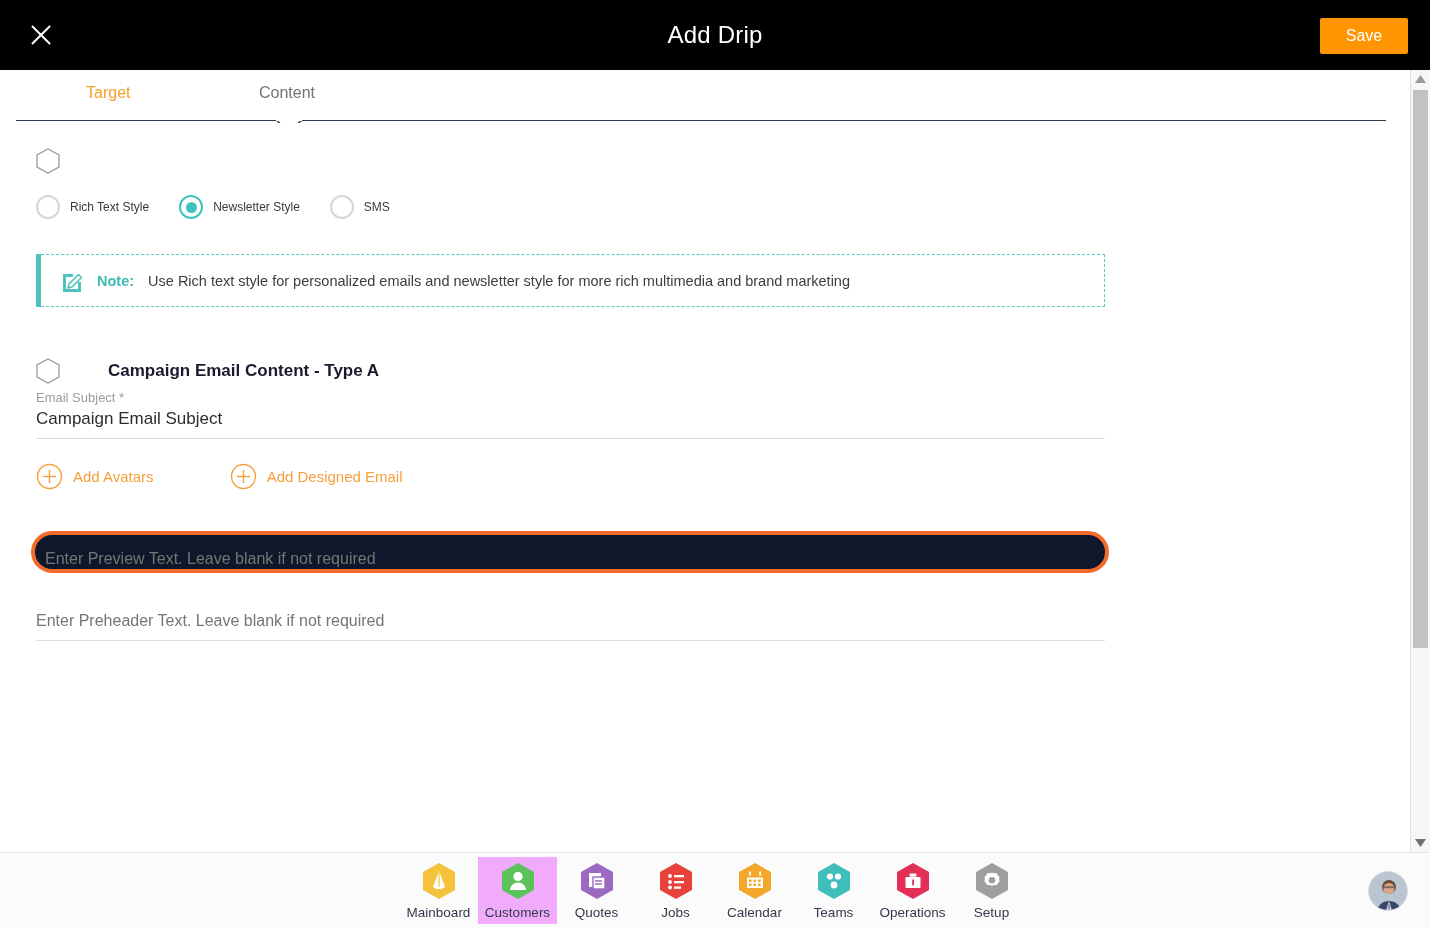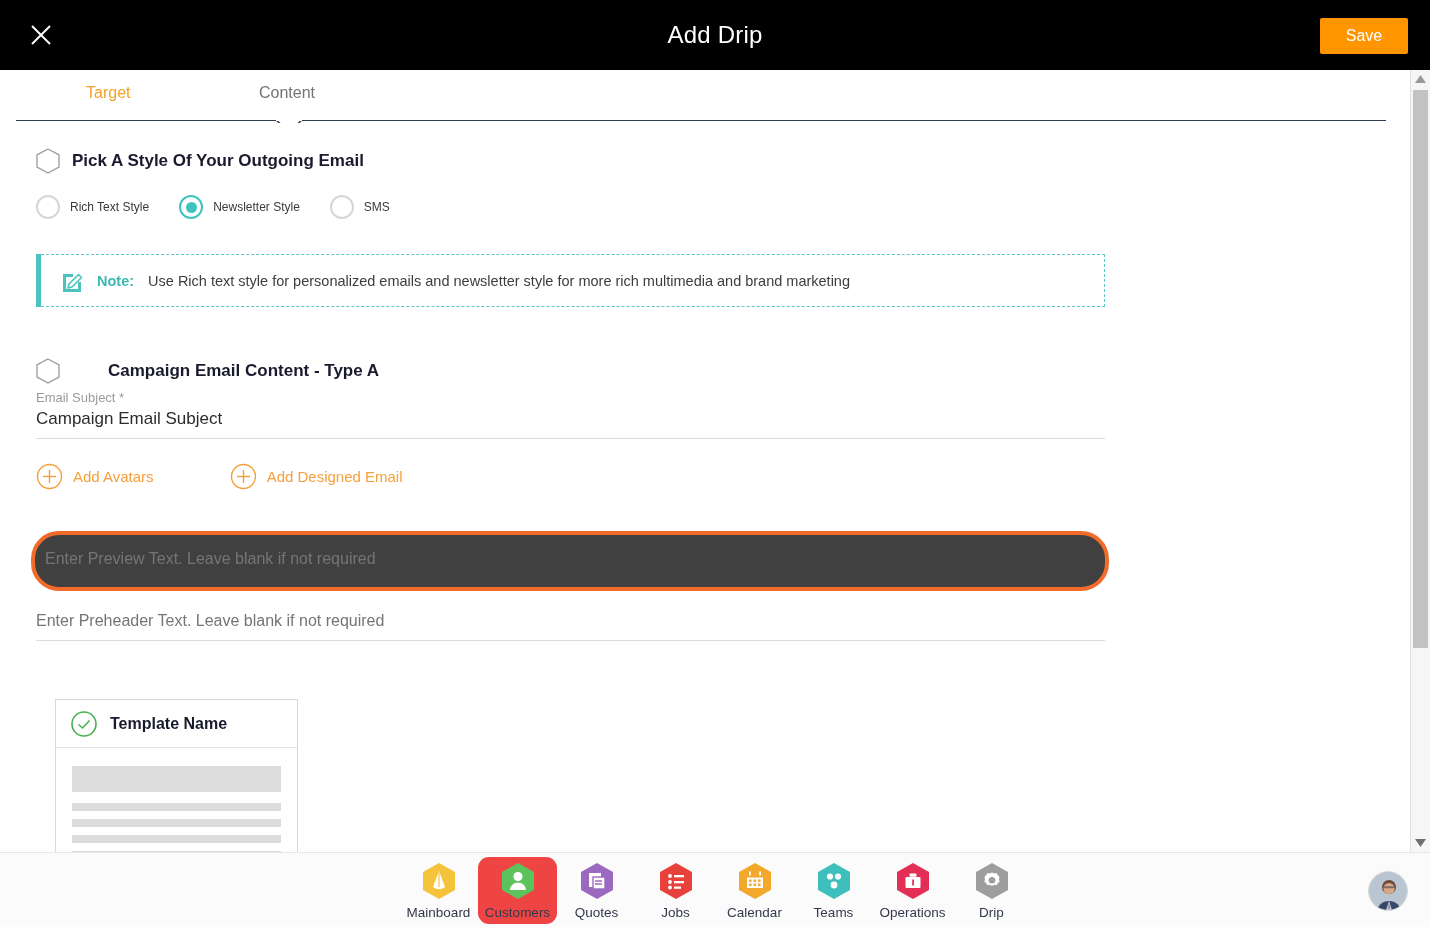--- a/index.html
+++ b/index.html
@@ -186,24 +186,24 @@
   .plus-circle svg { display: block; }
   .add-link-text {
     margin-left: 10px;
     font-size: 15px; color: #F5A03C;
     white-space: nowrap;
   }
 
   
   .highlight-ring {
     position: absolute; left: 31px; top: 408px;
-    width: 1078px; height: 60px;
+    width: 1078px; height: 42px;
     border: 4px solid #F26B2A;
     border-radius: 28px;
-    background: #404040;
+    background: #0f172a;
   }
   .preview-input {
     position: absolute; left: 10px; top: 15px;
     font-size: 16px; color: #9e9e9e;
     background: transparent; border: none; outline: none;
     width: 1040px;
     font-family: "Liberation Sans", sans-serif;
   }
 
   .preheader-wrap {
@@ -284,21 +284,21 @@
     display: flex; align-items: center; justify-content: center;
     gap: 0px;
   }
   .nav-item {
     width: 79px; height: 67px;
     display: flex; flex-direction: column;
     align-items: center; justify-content: center;
     cursor: pointer;
     gap: 4px;
   }
-  .nav-item.active { background: #ef4444; border-radius: 11px; }
+  .nav-item.active { background: #f0abfc; }
   .nav-icon { width: 38px; height: 40px; }
   .nav-icon svg { display:block; }
   .nav-label {
     font-size: 13.5px; color: #33394a;
     white-space: nowrap;
   }
   .avatar {
     position: absolute; right: 22px; top: 18px;
     width: 40px; height: 40px;
     border-radius: 50%;
@@ -341,21 +341,20 @@
   </div>
 
   <div class="content-area">
 
     <div class="section-head" style="left:36px; top:25px;">
       <span class="hex-bullet">
         <svg width="24" height="26" viewBox="0 0 24 26">
           <polygon points="12,1 23,7 23,19 12,25 1,19 1,7" fill="#ffffff" stroke="#9b9b9b" stroke-width="1.3"></polygon>
         </svg>
       </span>
-      <span class="section-title">Pick A Style Of Your Outgoing Email</span>
     </div>
 
     <div class="radio-row">
       <div class="radio-item">
         <span class="radio-mark"></span>
         <span class="radio-label">Rich Text Style</span>
       </div>
       <div class="radio-item on">
         <span class="radio-mark">
             <span class="radio-dot"></span>
@@ -418,39 +417,20 @@
     </div>
 
     <div class="highlight-ring">
       <input class="preview-input" type="text" placeholder="Enter Preview Text. Leave blank if not required" style="">
     </div>
 
     <div class="preheader-wrap">
       <input class="preheader-input" type="text" placeholder="Enter Preheader Text. Leave blank if not required" style="">
     </div>
 
-    <div class="template-card">
-      <div class="template-head">
-        <span class="check-circle">
-          <svg width="28" height="28" viewBox="0 0 28 28">
-            <circle cx="14" cy="14" r="12" fill="#ffffff" stroke="#4CAF50" stroke-width="1.6"></circle>
-            <polyline points="8.5,14.5 12.5,18 19.5,10.5" fill="none" stroke="#4CAF50" stroke-width="1.6"></polyline>
-          </svg>
-        </span>
-        <span class="template-name">Template Name</span>
-      </div>
-      <div class="skeleton">
-        <div class="sk-block"></div>
-        <div class="sk-line"></div>
-        <div class="sk-line"></div>
-        <div class="sk-line"></div>
-        <div class="sk-line"></div>
-
-      </div>
-    </div>
 
   </div>
 
   <div class="scrollbar">
     <div class="sb-arrow up">
       <svg width="11" height="8" viewBox="0 0 11 8">
           <polygon points="5.5,0 11,8 0,8" fill="#9a9a9a"></polygon>
         </svg>
     </div>
     <div class="sb-thumb"></div>
@@ -559,21 +539,21 @@
       </div>
 
       <div class="nav-item">
         <span class="nav-icon">
           <svg width="38" height="40" viewBox="0 0 38 40">
             <polygon points="19,2 35,11 35,29 19,38 3,29 3,11" fill="#9E9E9E"></polygon>
             <path d="M19 11.5 l2.2 1.1 l2.4 -0.5 l1.2 2.1 l1.8 1.7 l-0.6 2.3 l0.6 2.3 l-1.8 1.7 l-1.2 2.1 l-2.4 -0.5 l-2.2 1.1 l-2.2 -1.1 l-2.4 0.5 l-1.2 -2.1 l-1.8 -1.7 l0.6 -2.3 l-0.6 -2.3 l1.8 -1.7 l1.2 -2.1 l2.4 0.5 z" fill="#ffffff"></path>
             <circle cx="19" cy="19.2" r="3.3" fill="#9E9E9E"></circle>
           </svg>
         </span>
-        <span class="nav-label">Drip</span>
+        <span class="nav-label">Setup</span>
       </div>
 
     </div>
 
     <div class="avatar">
       <svg width="40" height="40" viewBox="0 0 40 40">
         <rect width="40" height="40" fill="#c9d3dc"></rect>
         <rect x="0" y="0" width="40" height="40" fill="#b9c6d2"></rect>
         <circle cx="20" cy="15" r="7" fill="#6b4a3a"></circle>
         <circle cx="20" cy="16.5" r="5.6" fill="#d8a78a"></circle>

